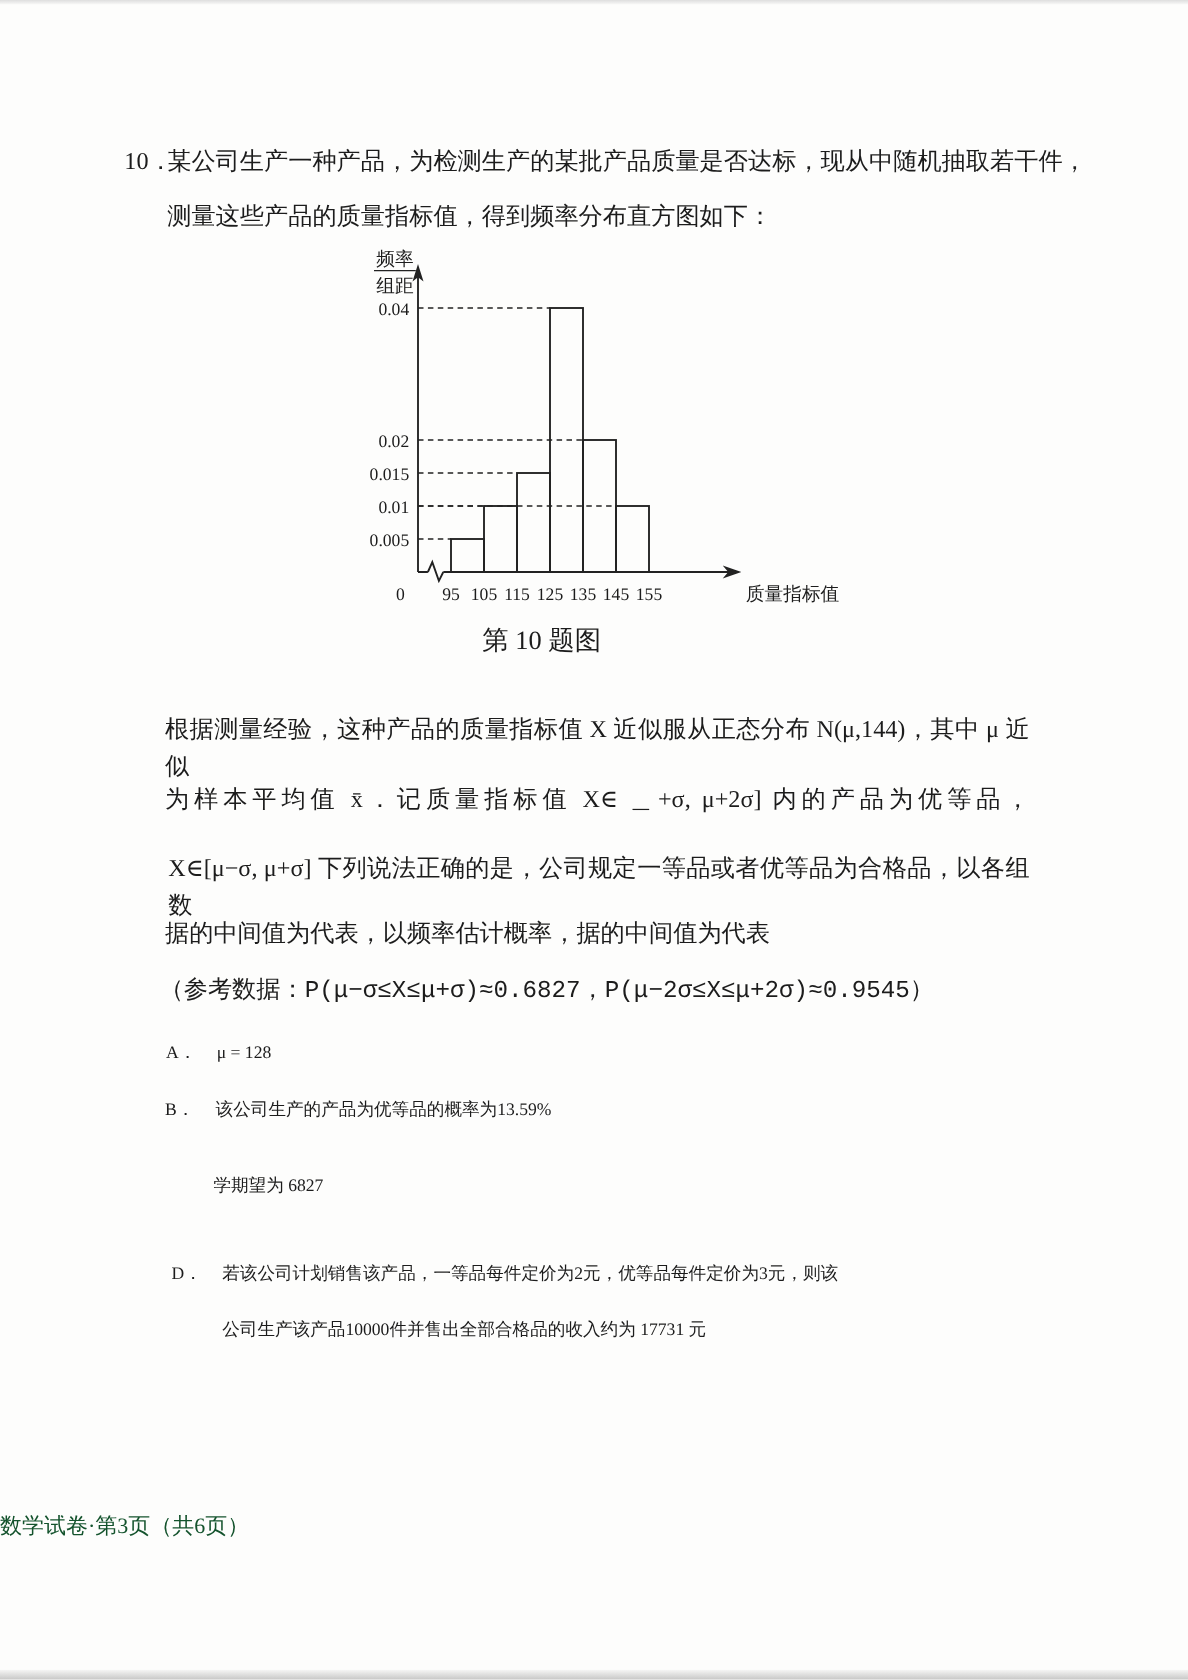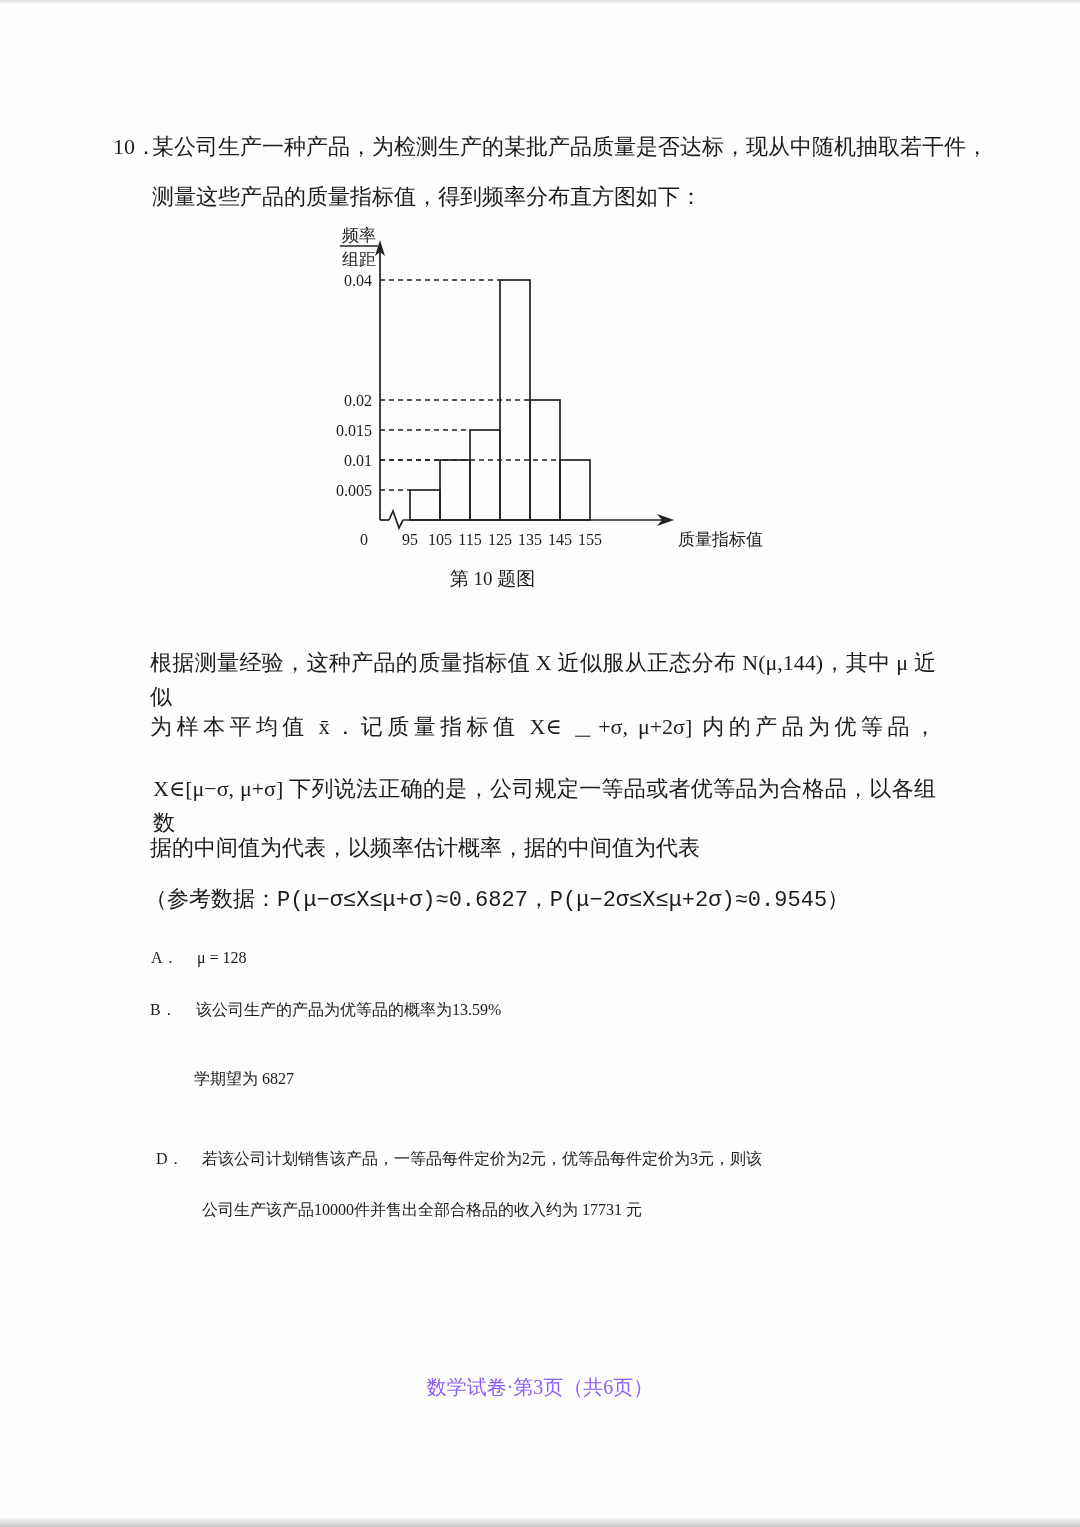--- a/index.html
+++ b/index.html
@@ -10,25 +10,25 @@
     background:#fdfdfc;
     font-family:"Liberation Serif","DejaVu Serif",serif;
     color:#1c1c1c;
     overflow:hidden;
   }
   .scan-edge-top{position:absolute;top:0;left:0;right:0;height:4px;background:linear-gradient(#dedede,#f8f8f7);}
   .scan-edge-bottom{position:absolute;bottom:0;left:0;right:0;height:9px;background:linear-gradient(#f6f6f5,#c7c7c6);}
   .txt{position:absolute;font-size:22px;line-height:34px;white-space:nowrap;}
   .stretch{white-space:normal;text-align:justify;text-align-last:justify;}
   .q-num{display:inline-block;width:39px;}
-  .caption{position:absolute;font-size:19px;text-align:center;}
+  .caption{position:absolute;font-size:24px;text-align:center;}
   .option{position:absolute;font-size:16px;line-height:34px;width:800px;}
   .opt-label{display:inline-block;width:46px;}
   .opt-line2{margin-top:17px;padding-left:46px;}
-  .footer{position:absolute;left:0;width:1080px;text-align:center;font-size:20px;color:#8b5cf6;}
+  .footer{position:absolute;left:0;width:1080px;text-align:left;font-size:20px;color:#14532d;}
   .chart-wrap{position:absolute;left:320px;top:220px;width:450px;height:345px;}
   svg{display:block;}
   svg text{fill:#1c1c1c;font-family:"Liberation Serif","DejaVu Serif",serif;}
   .axis{stroke:#222;stroke-width:1.7;fill:none;}
   .bar{fill:none;stroke:#222;stroke-width:1.7;}
   .dash{stroke:#222;stroke-width:1.3;stroke-dasharray:5 4;}
   .tick{font-size:16px;}
   .cn-label{font-size:17px;}
   .arrow{fill:#222;stroke:none;}
   .fracline{stroke:#222;stroke-width:1.3;}

